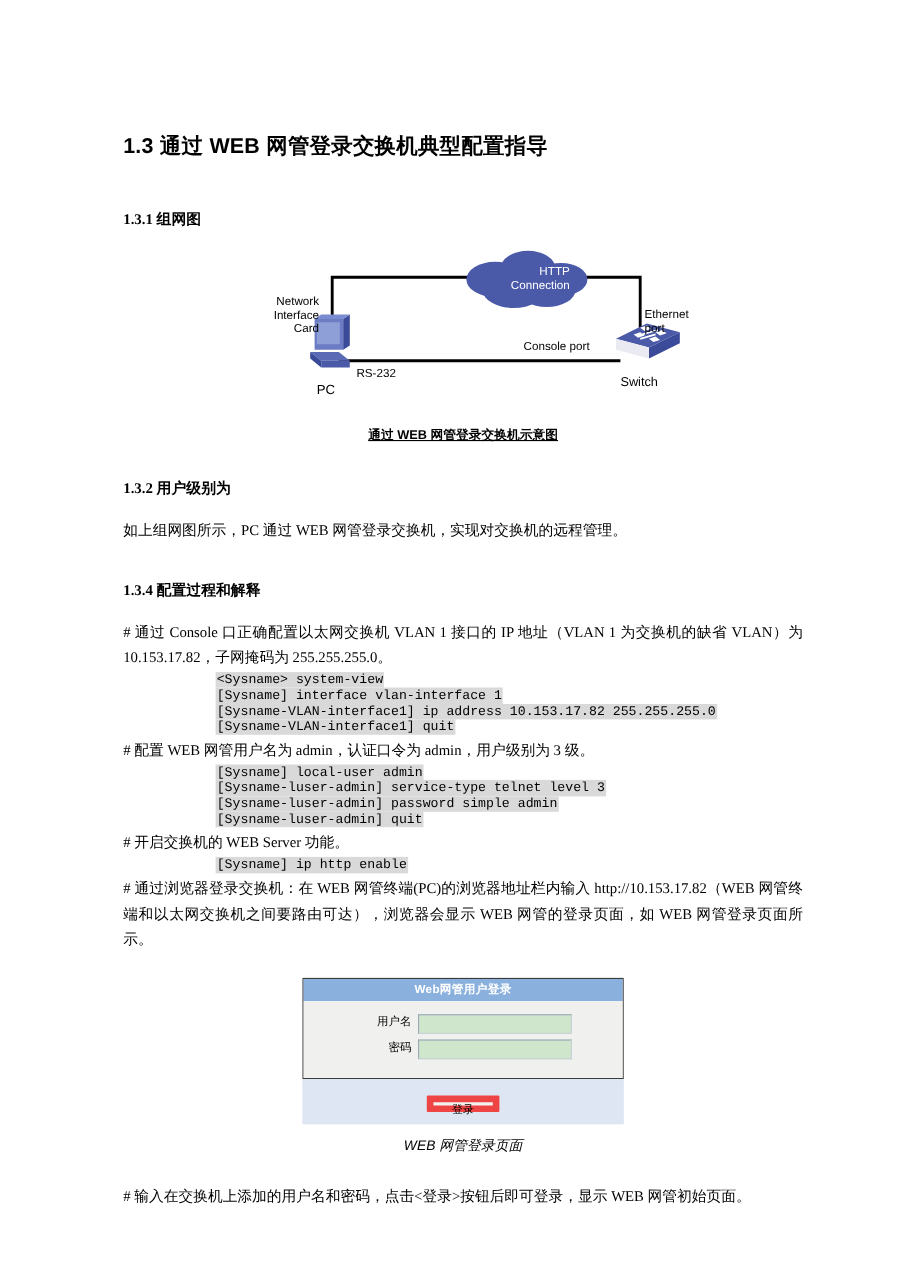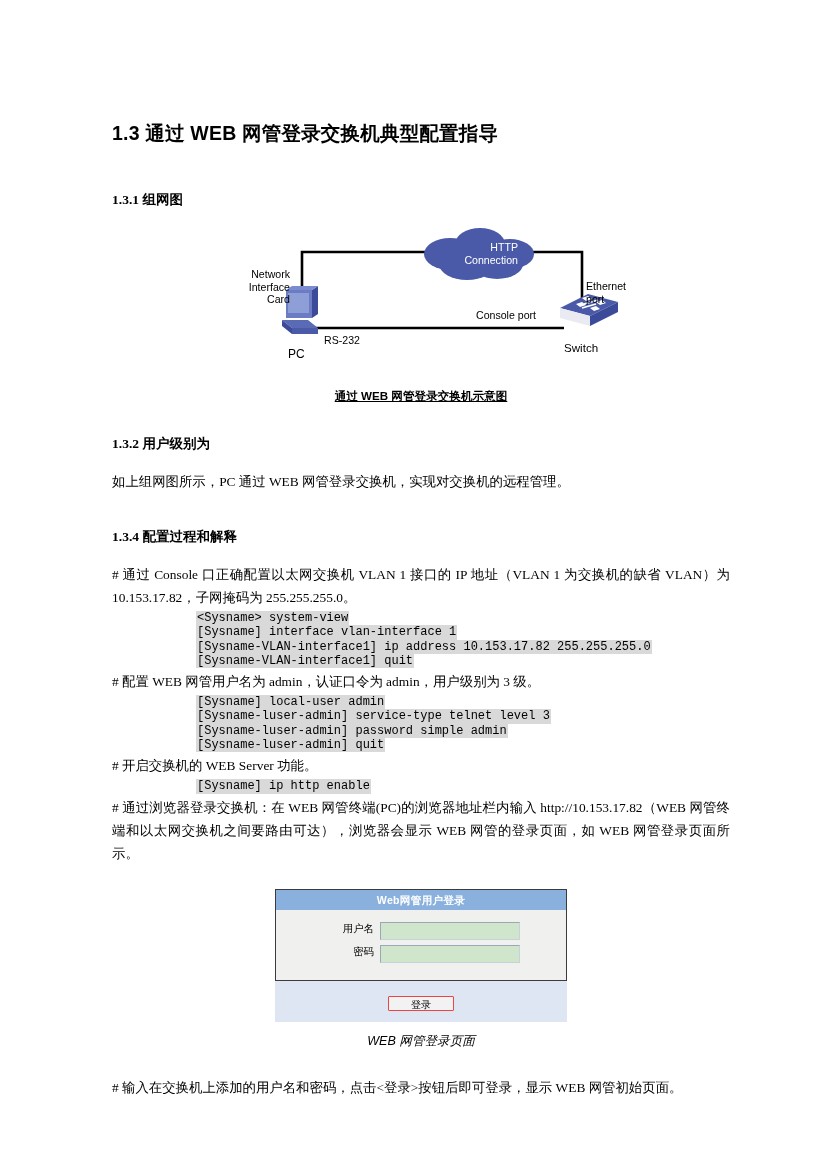--- a/index.html
+++ b/index.html
@@ -163,21 +163,21 @@
     border-top: 1px solid #dde6f2;
   }
   .login-btn {
     position: absolute;
     left: 50%;
     transform: translateX(-50%);
     top: 14px;
     width: 66px;
     height: 15px;
     background: #f2f2f2;
-    border: 1px solid #ef4444;
+    border: 6px solid #ef4444;
     border-radius: 1px;
     font-family: "Liberation Sans", "DejaVu Sans", sans-serif;
     font-size: 10px;
     text-align: center;
     line-height: 15px;
     color: #000;
     padding: 0;
   }
 </style>
 </head>

